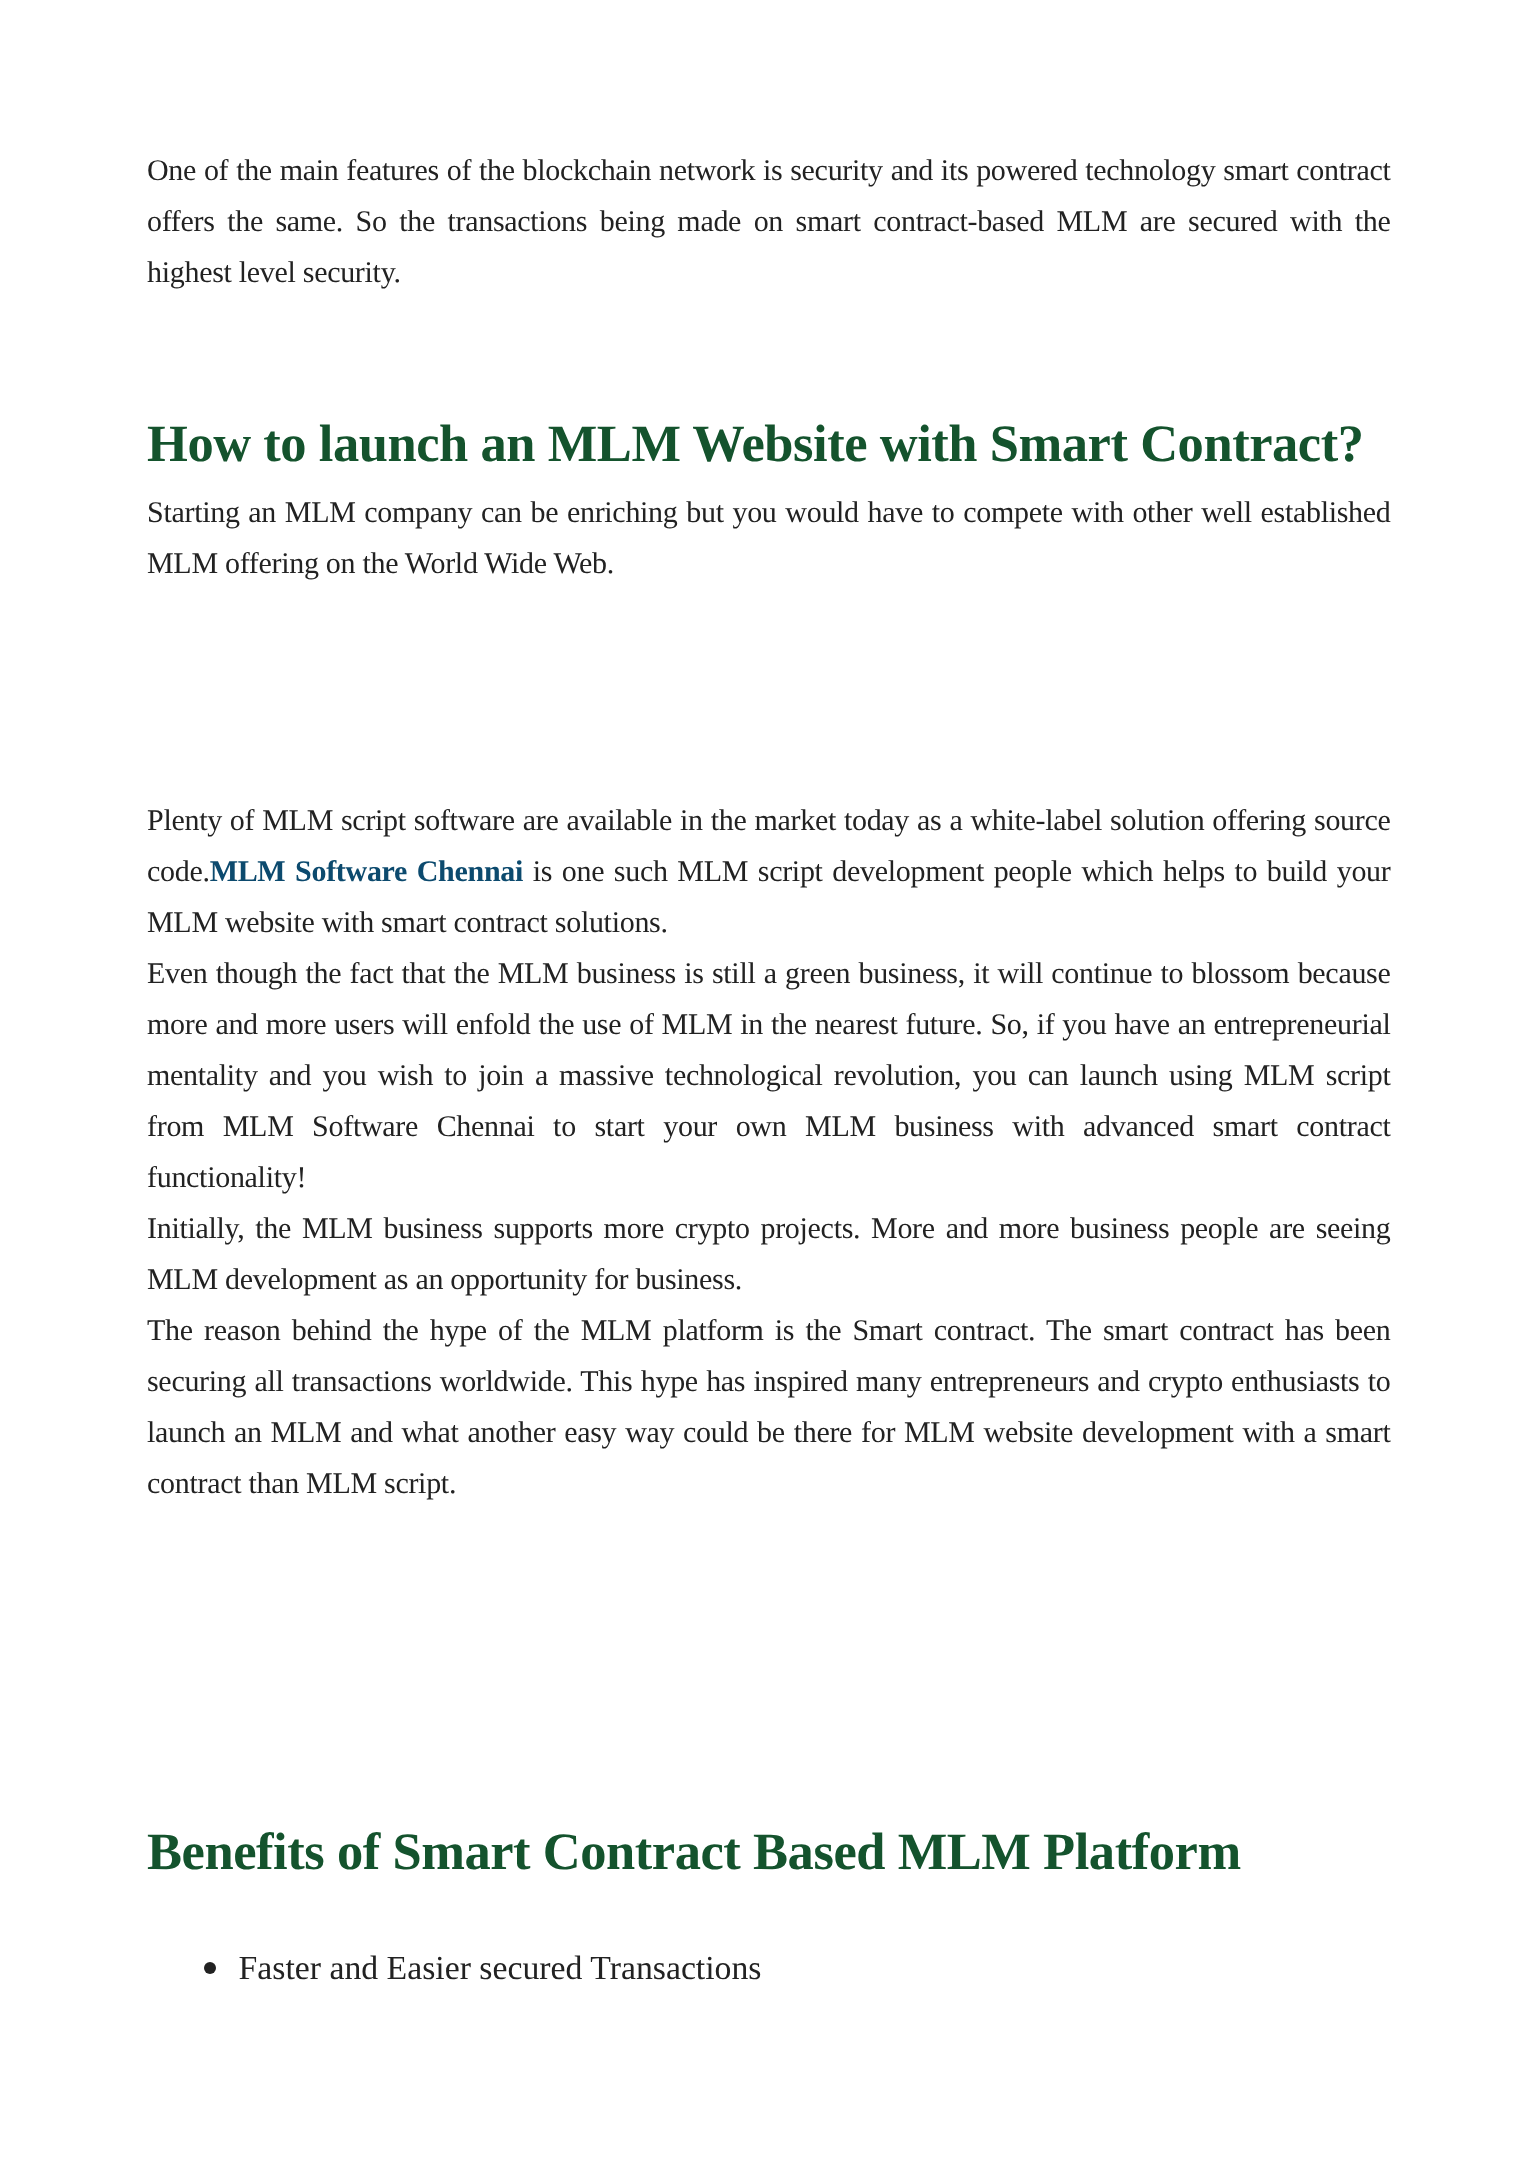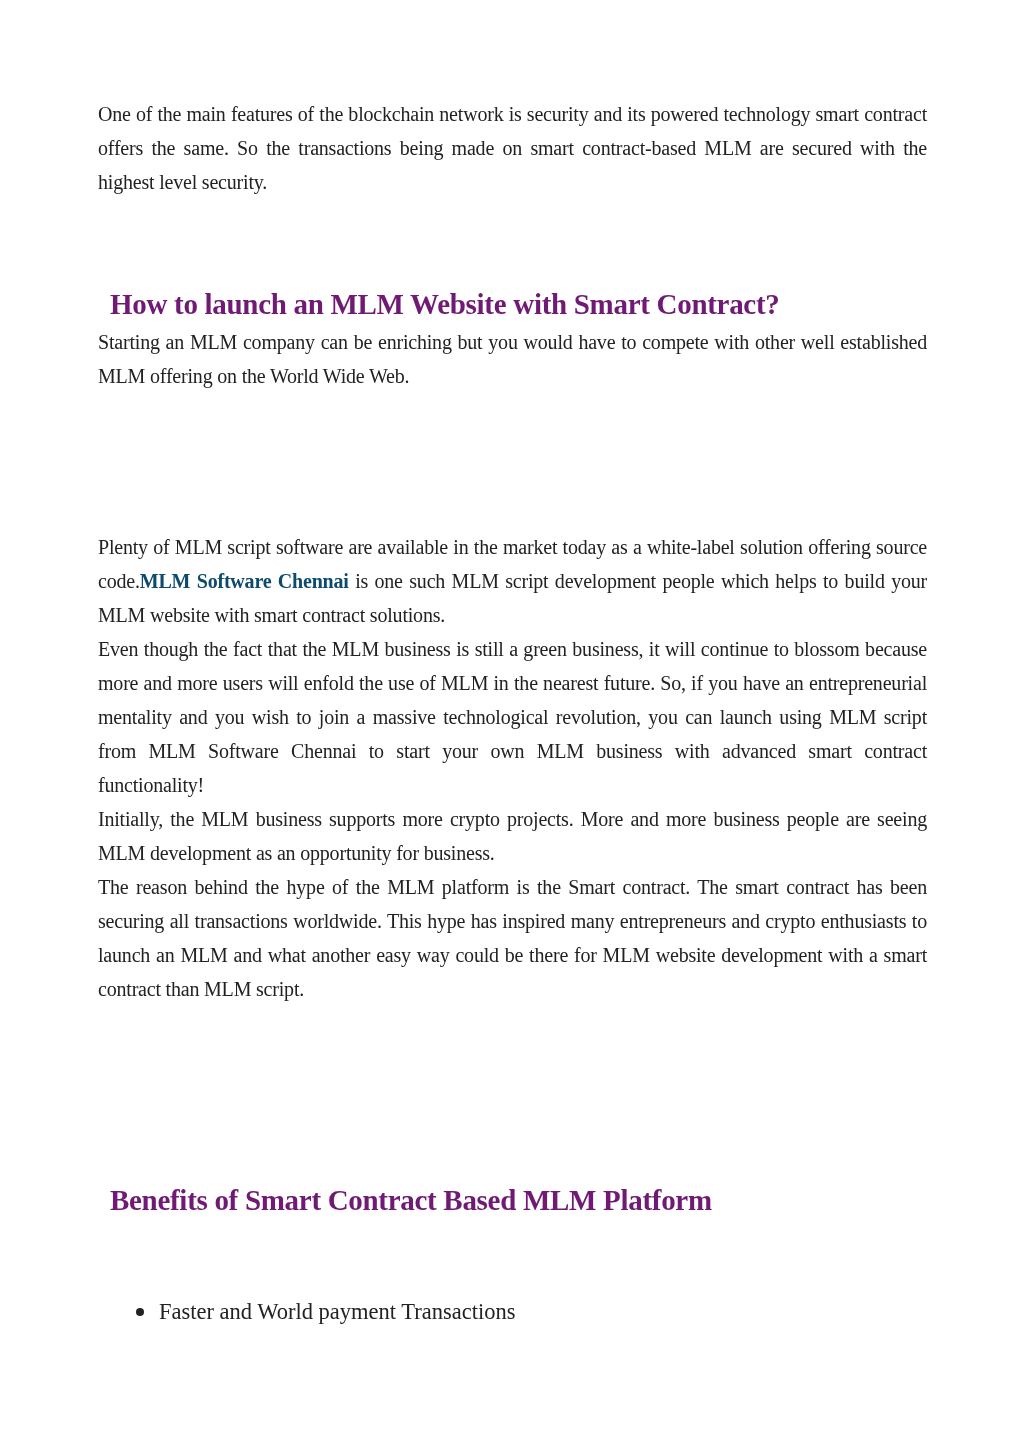--- a/index.html
+++ b/index.html
@@ -23,34 +23,34 @@
     }
     .para {
       font-size: 20px;
       line-height: 34px;
       text-align: justify;
       margin: 0;
       letter-spacing: -0.2px;
     }
     .heading {
       font-weight: bold;
-      font-size: 29px;
-      color: #701a75;
-      margin: 12px;
+      font-size: 35px;
+      color: #14532d;
+      margin: 0;
       letter-spacing: -0.3px;
     }
     .bold-inline {
       font-weight: bold;
       color: #0c4a6e;
     }
     #p1 { position: absolute; top: 97px; }
     #h1 { position: absolute; top: 276px; }
     #p2 { position: absolute; top: 325px; }
     #p3 { position: absolute; top: 530px; }
-    #h2 { position: absolute; top: 1172px; text-align: right; }
+    #h2 { position: absolute; top: 1215px; text-align: right; }
     #list1 {
       position: absolute;
       top: 1295px;
       left: 0;
       list-style: none;
       margin: 0;
       padding: 0;
       font-size: 22.5px;
       line-height: 34px;
     }
@@ -84,17 +84,17 @@
     <p class="para">Even though the fact that the MLM business is still a green business, it will continue to blossom because more and more users will enfold the use of MLM in the nearest future. So, if you have an entrepreneurial mentality and you wish to join a massive technological revolution, you can launch using MLM script from MLM Software Chennai to start your own MLM business with advanced smart contract functionality!</p>
     <p class="para">Initially, the MLM business supports more crypto projects. More and more business people are seeing MLM development as an opportunity for business.</p>
     <p class="para">The reason behind the hype of the MLM platform is the Smart contract. The smart contract has been securing all transactions worldwide. This hype has inspired many entrepreneurs and crypto enthusiasts to launch an MLM and what another easy way could be there for MLM website development with a smart contract than MLM script.</p>
   </div>
 
   <h2 id="h2" class="heading">Benefits of Smart Contract Based MLM Platform</h2>
 
   <ul id="list1">
     <li>
       <span class="bullet"></span>
-      <span>Faster and World payment Transactions</span>
+      <span>Faster and Easier secured Transactions</span>
     </li>
   </ul>
 
 </div>
 
 </body></html>

